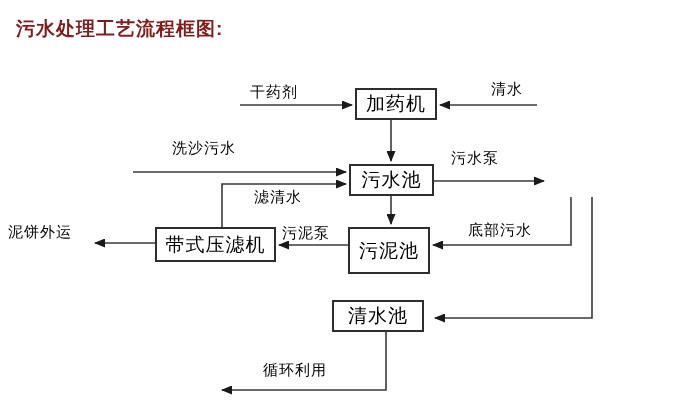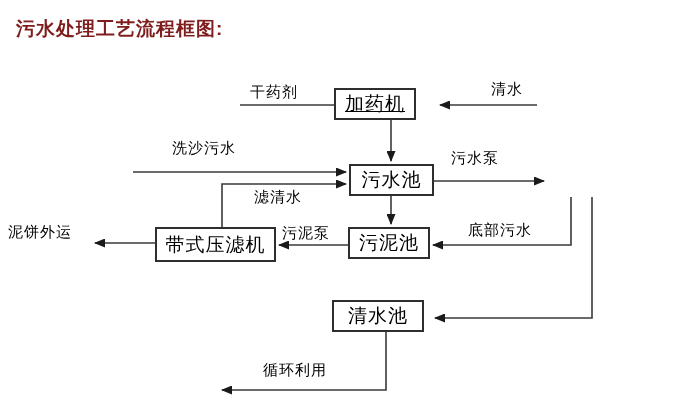--- a/index.html
+++ b/index.html
@@ -46,25 +46,25 @@
     <polyline points="222,227 222,184 346,184" marker-end="url(#arr)"></polyline>
     <polyline points="434,181 544,181" marker-end="url(#arr)"></polyline>
     <polyline points="391,196 391,224" marker-end="url(#arr)"></polyline>
     <polyline points="571,197 571,245 433,245" marker-end="url(#arr)"></polyline>
     <polyline points="348,245 279,245" marker-end="url(#arr)"></polyline>
     <polyline points="155,243 95,243" marker-end="url(#arr)"></polyline>
     <polyline points="592,197 592,318 435,318" marker-end="url(#arr)"></polyline>
     <polyline points="386,332 386,390 222,390" marker-end="url(#arr)"></polyline>
   </svg>
 
-  <div class="node" style="left:334px;top:88px;width:82px;height:32px;text-decoration:underline;">加药机</div>
+  <div class="node" style="left:355px;top:88px;width:82px;height:32px;">加药机</div>
 
   <div class="node" style="left:349px;top:164px;width:85px;height:32px;">污水池</div>
 
-  <div class="node" style="left:348px;top:227px;width:82px;height:32px;">污泥池</div>
+  <div class="node" style="left:348px;top:227px;width:82px;height:47px;">污泥池</div>
 
   <div class="node" style="left:155px;top:227px;width:121px;height:35px;">带式压滤机</div>
 
 
   <div class="node" style="left:332px;top:300px;width:92px;height:32px;">清水池</div>
 
   <div class="flabel" style="left:250px;top:83px;">干药剂</div>
 
   <div class="flabel" style="left:491px;top:80px;">清水</div>
 

